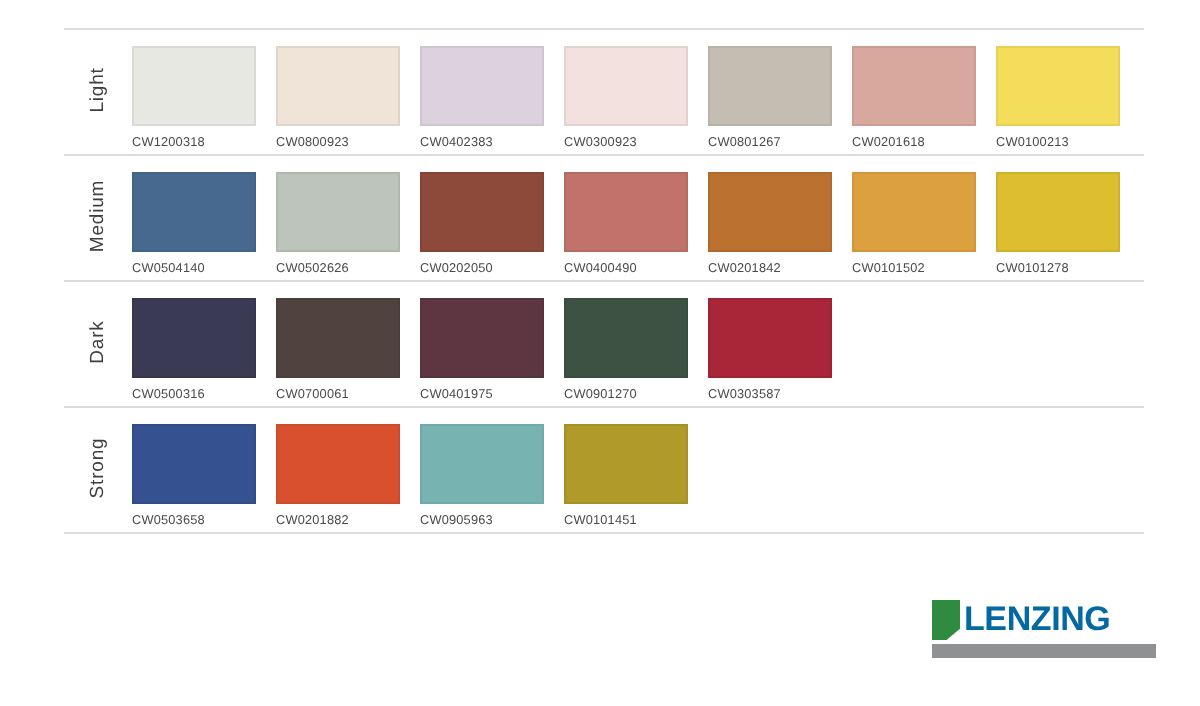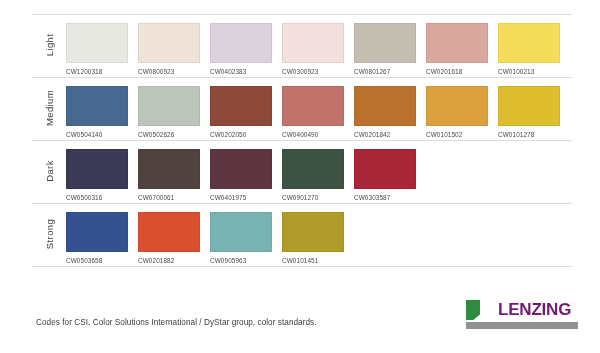--- a/index.html
+++ b/index.html
@@ -108,23 +108,23 @@
     height: 20px;
     background: #2e8b40;
     clip-path: polygon(0 0, 100% 0, 100% 72%, 52% 100%, 0 100%);
     flex: 0 0 14px;
   }
   .logo-word {
     font-family: "Liberation Sans", sans-serif;
     font-weight: bold;
     font-size: 17px;
     letter-spacing: -0.2px;
-    color: #701a75;
+    color: #0369a1;
     line-height: 20px;
-    margin-left: 18px;
+    margin-left: 2px;
   }
   .logo-bar {
     margin-top: 2px;
     height: 7px;
     width: 112px;
     background: #8f9193;
   }
 </style>
 </head>
 <body>
@@ -247,21 +247,20 @@
             <div class="swatch-code">CW0905963</div>
           </div>
           <div class="swatch-cell">
             <div class="swatch-chip" style="background: rgb(176, 154, 42);"></div>
             <div class="swatch-code">CW0101451</div>
           </div>
         </div>
       </div>
     </div>
 
-  <div class="footer-note">Codes for CSI, Color Solutions International / DyStar group, color standards.</div>
 
   <div class="logo">
     <div class="logo-top">
       <div class="logo-mark"></div>
       <div class="logo-word">LENZING</div>
     </div>
     <div class="logo-bar"></div>
   </div>
 
 </div>

